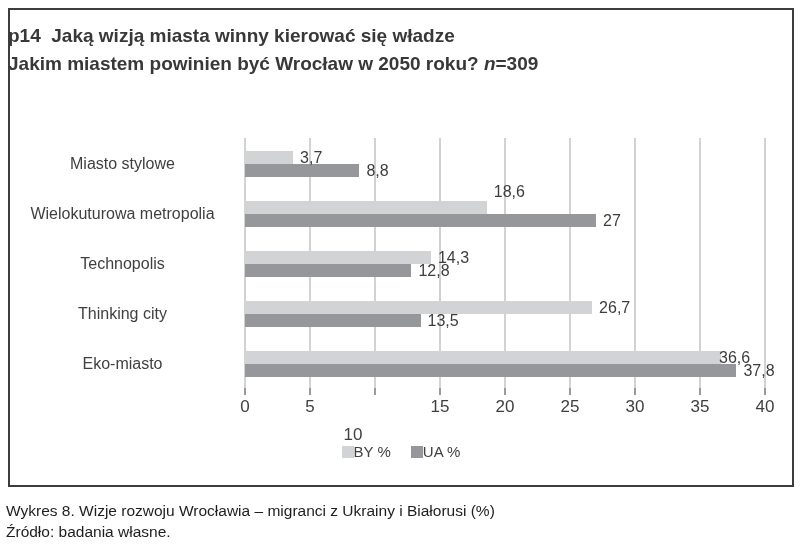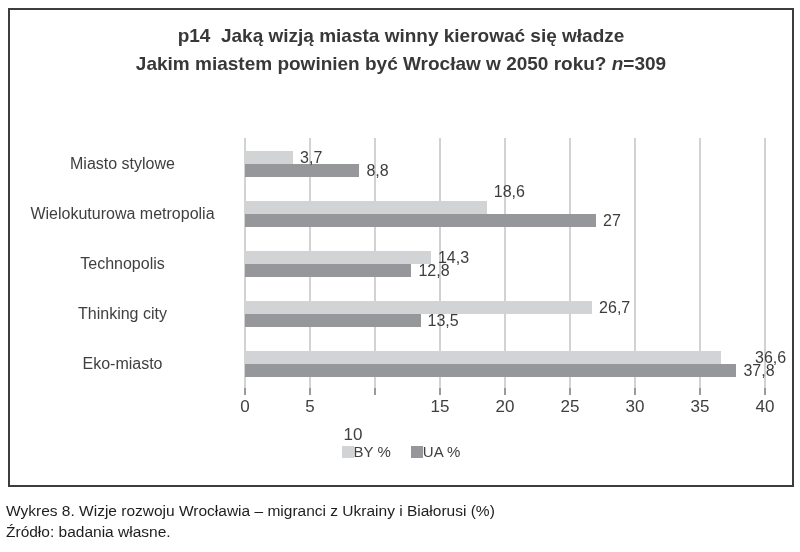--- a/index.html
+++ b/index.html
@@ -14,21 +14,20 @@
     position: absolute;
     left: 8px; top: 8px;
     width: 786px; height: 479px;
     border: 2px solid #3d3d3d;
     background: #ffffff;
   }
   .title {
     position: absolute;
     left: 8px; top: 22px;
     width: 786px;
-    text-align: center;
     font-size: 19px;
     font-weight: bold;
     color: #383838;
     line-height: 28px;
   }
   .cat-labels { position: absolute; left: 10px; top: 138px; width: 225px; height: 250px; }
   .cat-label {
     position: absolute;
     right: 0; width: 225px; height: 20px;
     text-align: center;
@@ -135,21 +134,21 @@
     <div class="bar-value" style="left: 358px; top: 76px;">27</div>
     <div class="bar" style="top: 113px; width: 185.9px; background: rgb(210, 211, 213);"></div>
     <div class="bar-value" style="left: 192.9px; top: 113px;">14,3</div>
     <div class="bar" style="top: 126px; width: 166.4px; background: rgb(149, 151, 154);"></div>
     <div class="bar-value" style="left: 173.4px; top: 126px;">12,8</div>
     <div class="bar" style="top: 163px; width: 347.1px; background: rgb(210, 211, 213);"></div>
     <div class="bar-value" style="left: 354.1px; top: 163px;">26,7</div>
     <div class="bar" style="top: 176px; width: 175.5px; background: rgb(149, 151, 154);"></div>
     <div class="bar-value" style="left: 182.5px; top: 176px;">13,5</div>
     <div class="bar" style="top: 213px; width: 475.8px; background: rgb(210, 211, 213);"></div>
-    <div class="bar-value" style="left: 510px; top: 213px;">36,6</div>
+    <div class="bar-value" style="left: 474px; top: 213px;">36,6</div>
     <div class="bar" style="top: 226px; width: 491.4px; background: rgb(149, 151, 154);"></div>
     <div class="bar-value" style="left: 498.4px; top: 226px;">37,8</div>
   </div>
 
 <div id="x-axis">
     <div class="tick" style="left: 245px;"></div>
     <div class="tick-label" style="left: 245px;">0</div>
     <div class="tick" style="left: 310px;"></div>
     <div class="tick-label" style="left: 310px;">5</div>
     <div class="tick" style="left: 375px;"></div>

